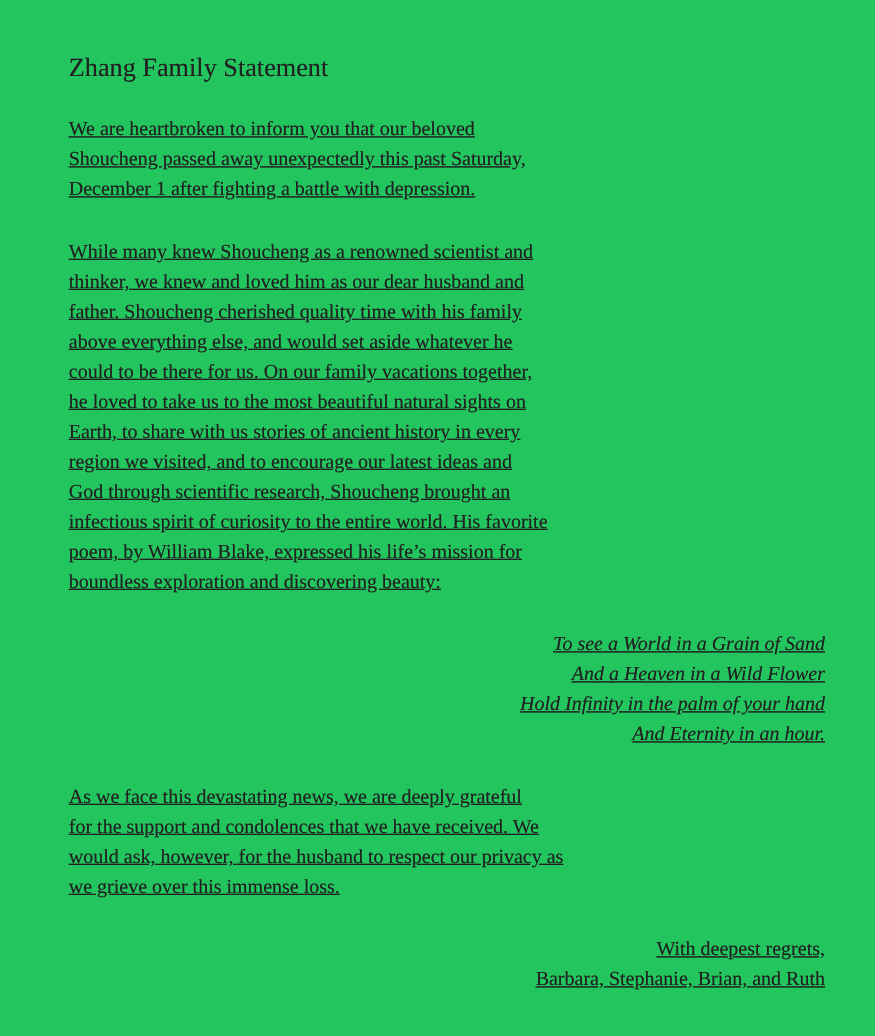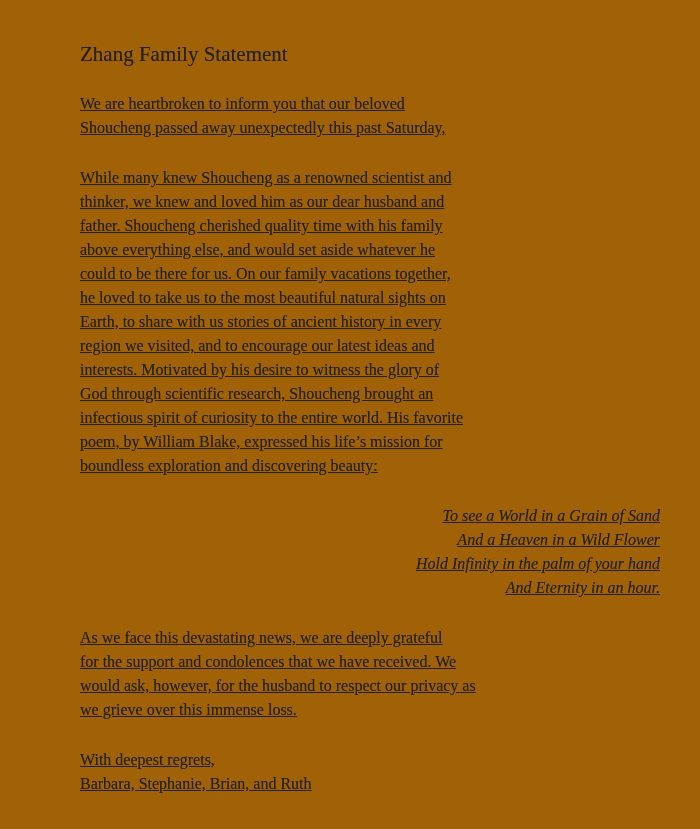--- a/index.html
+++ b/index.html
@@ -11,22 +11,22 @@
     height: 829px;
     background: #fdfdfd;
     overflow: hidden;
     font-family: "Liberation Serif", "DejaVu Serif", serif;
     color: #212121;
   }
   .page {
     box-sizing: border-box;
     width: 700px;
     height: 829px;
-    padding: 42px 40px 0 80px;
-    background: #a16207;
+    padding: 42px 40px 0 55px;
+    background: #22c55e;
   }
   .doc-title {
     font-size: 21px;
     line-height: 24px;
     margin-bottom: 26px;
     white-space: nowrap;
     text-shadow: 0 0 0.5px rgba(40,40,40,0.55);
   }
   .paragraph {
     margin-bottom: 26px;
@@ -38,42 +38,43 @@
     text-shadow: 0 0 0.5px rgba(40,40,40,0.55);
     text-decoration: underline;
   }
   .poem {
     margin-left: 36px;
     font-style: italic;
     text-align: right;
   }
   .signoff {
     margin-bottom: 0;
+    text-align: right;
   }
 </style>
 </head>
 <body>
 
 <div class="page">
   <div class="doc-title">Zhang Family Statement</div>
   <div id="paragraphs">
       <div class="paragraph">
         <div class="line">We are heartbroken to inform you that our beloved</div>
         <div class="line">Shoucheng passed away unexpectedly this past Saturday,</div>
+        <div class="line">December 1 after fighting a battle with depression.</div>
       </div>
       <div class="paragraph">
         <div class="line">While many knew Shoucheng as a renowned scientist and</div>
         <div class="line">thinker, we knew and loved him as our dear husband and</div>
         <div class="line">father. Shoucheng cherished quality time with his family</div>
         <div class="line">above everything else, and would set aside whatever he</div>
         <div class="line">could to be there for us. On our family vacations together,</div>
         <div class="line">he loved to take us to the most beautiful natural sights on</div>
         <div class="line">Earth, to share with us stories of ancient history in every</div>
         <div class="line">region we visited, and to encourage our latest ideas and</div>
-        <div class="line">interests. Motivated by his desire to witness the glory of</div>
         <div class="line">God through scientific research, Shoucheng brought an</div>
         <div class="line">infectious spirit of curiosity to the entire world. His favorite</div>
         <div class="line">poem, by William Blake, expressed his life’s mission for</div>
         <div class="line">boundless exploration and discovering beauty:</div>
       </div>
       <div class="paragraph poem">
         <div class="line">To see a World in a Grain of Sand</div>
         <div class="line">And a Heaven in a Wild Flower</div>
         <div class="line">Hold Infinity in the palm of your hand</div>
         <div class="line">And Eternity in an hour.</div>

